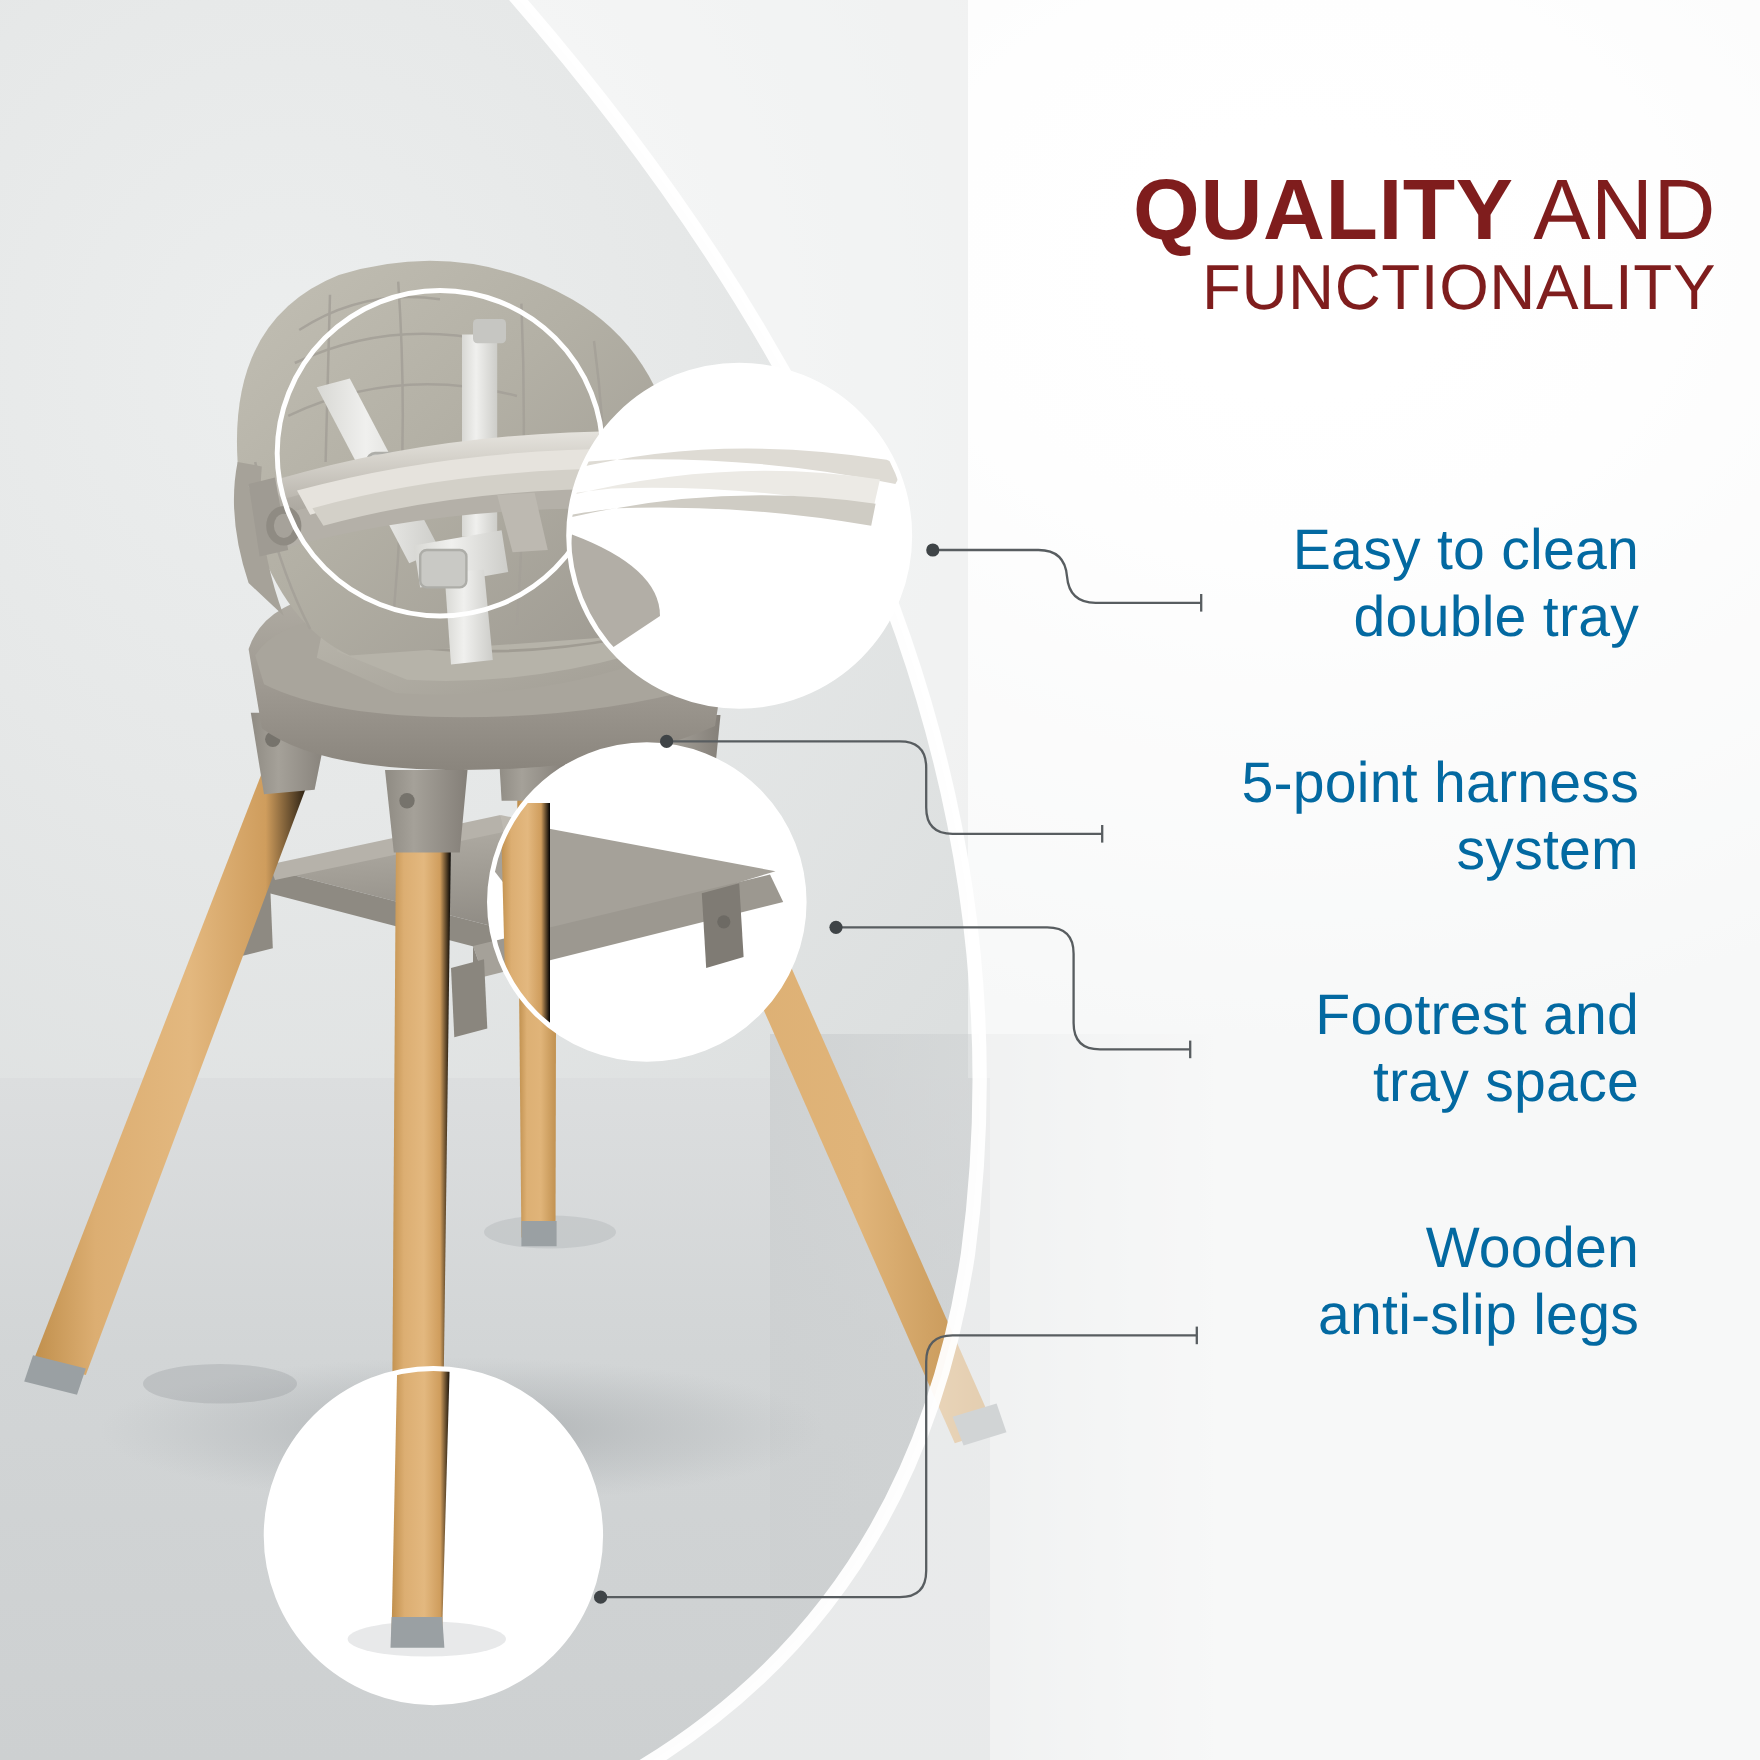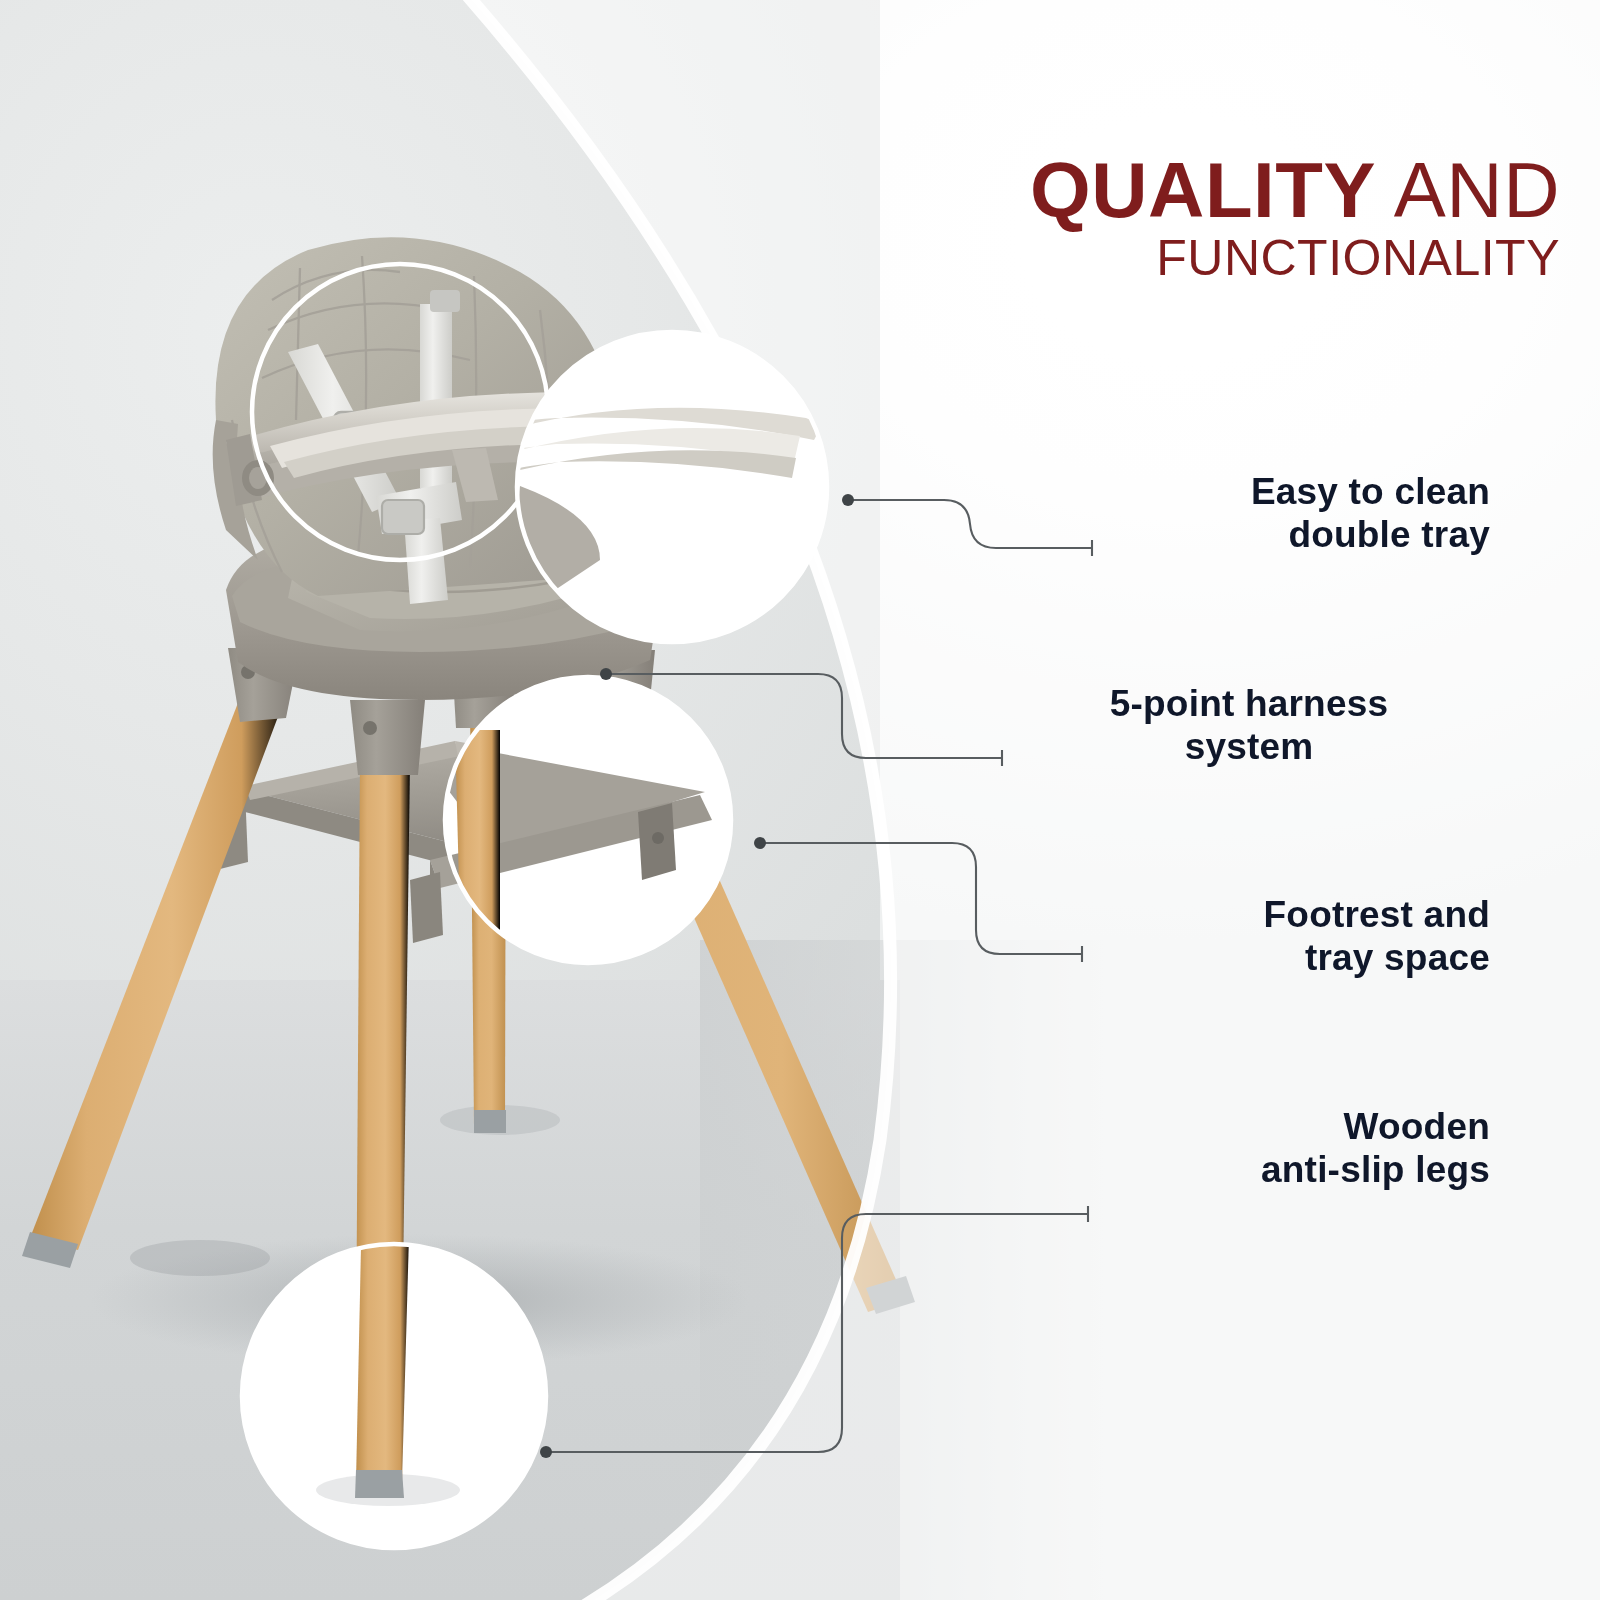--- a/index.html
+++ b/index.html
@@ -30,32 +30,32 @@
     background:linear-gradient(to right,rgba(205,208,209,.85) 0%,rgba(240,241,241,0) 100%);
   }
 
   
   .title{
     position:absolute;left:760px;top:150px;width:800px;
     text-align:right;color:#7f1d1d;line-height:1.05;
     letter-spacing:.5px;
   }
   .title .l1{font-size:78px;display:block;white-space:nowrap;}
-  .title .l2{font-size:50px;display:block;white-space:nowrap;font-weight:300;}
+  .title .l2{font-size:58px;display:block;white-space:nowrap;font-weight:300;}
   .t-bold{font-weight:700;}
   .t-light{font-weight:300;}
 
   
   .feat{
-    position:absolute;text-align:right;color:#0f172a;
-    font-weight:700;font-size:37px;line-height:1.17;white-space:pre-line;
+    position:absolute;text-align:right;color:#0369a1;
+    font-weight:400;font-size:52px;line-height:1.17;white-space:pre-line;
     letter-spacing:.2px;
   }
   #feat0{left:960px;top:470px;width:530px;}
-  #feat1{left:984px;top:682px;width:530px;text-align:center;}
+  #feat1{left:960px;top:682px;width:530px;}
   #feat2{left:960px;top:893px;width:530px;}
   #feat3{left:960px;top:1105px;width:530px;}
 
   svg.layer{position:absolute;left:0;top:0;width:1600px;height:1600px;overflow:visible;}
   .conn{fill:none;stroke:#585d60;stroke-width:2.1;}
   .conn-dot{fill:#3f4447;}
   .conn-cap{stroke:#585d60;stroke-width:2.1;}
 </style>
 </head>
 <body>

